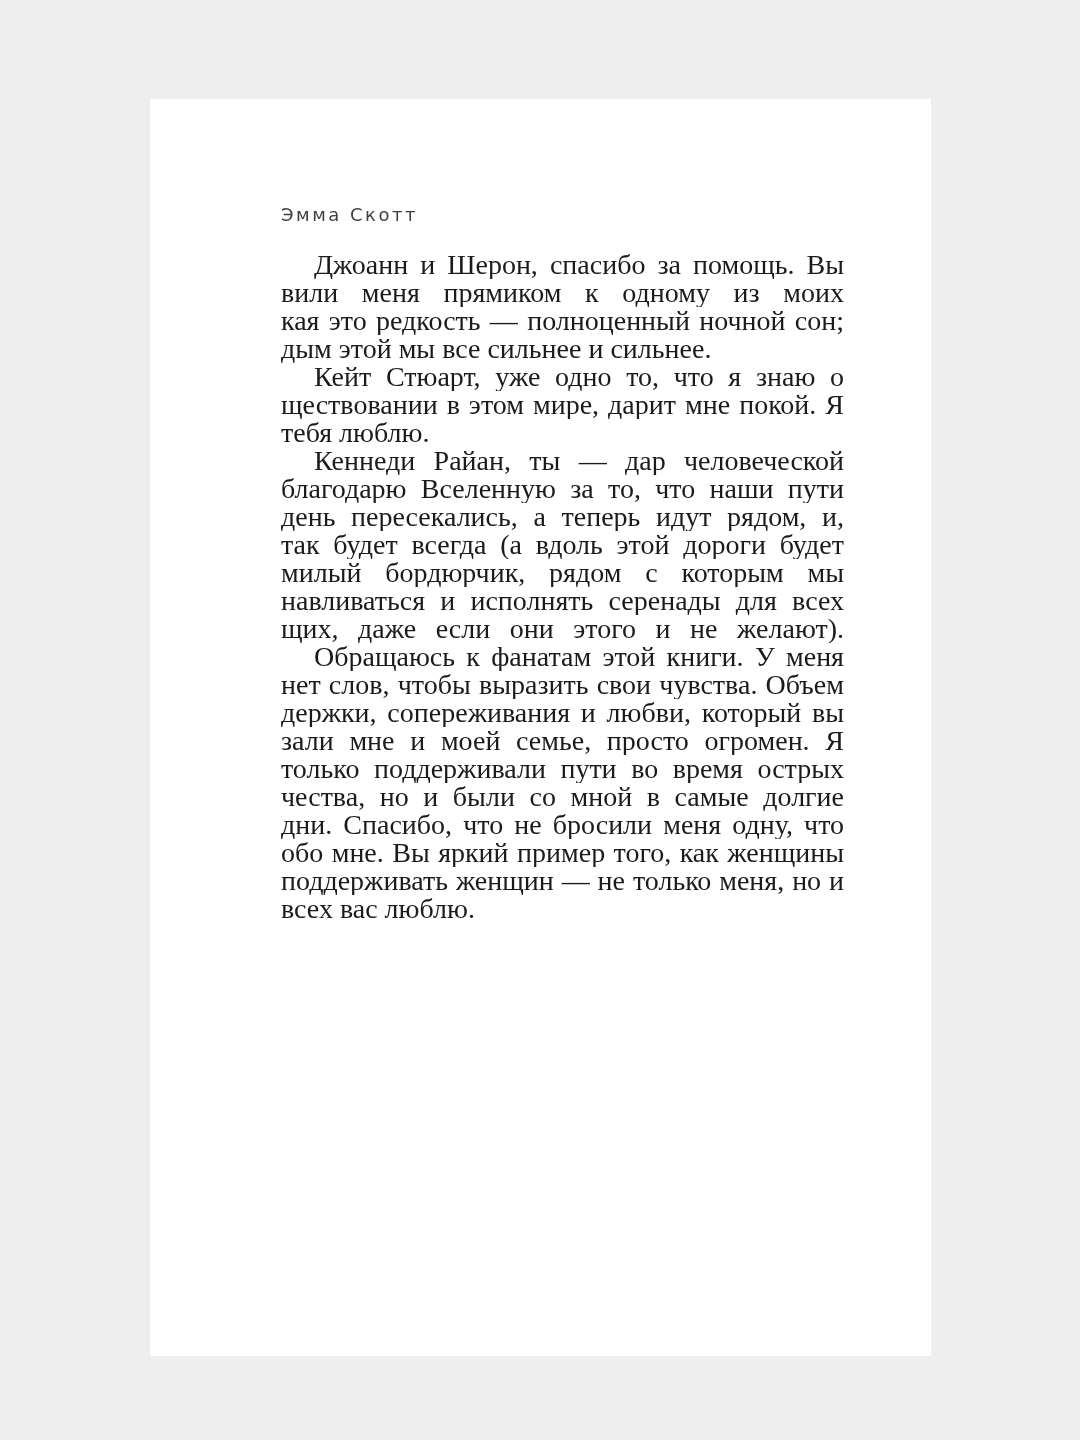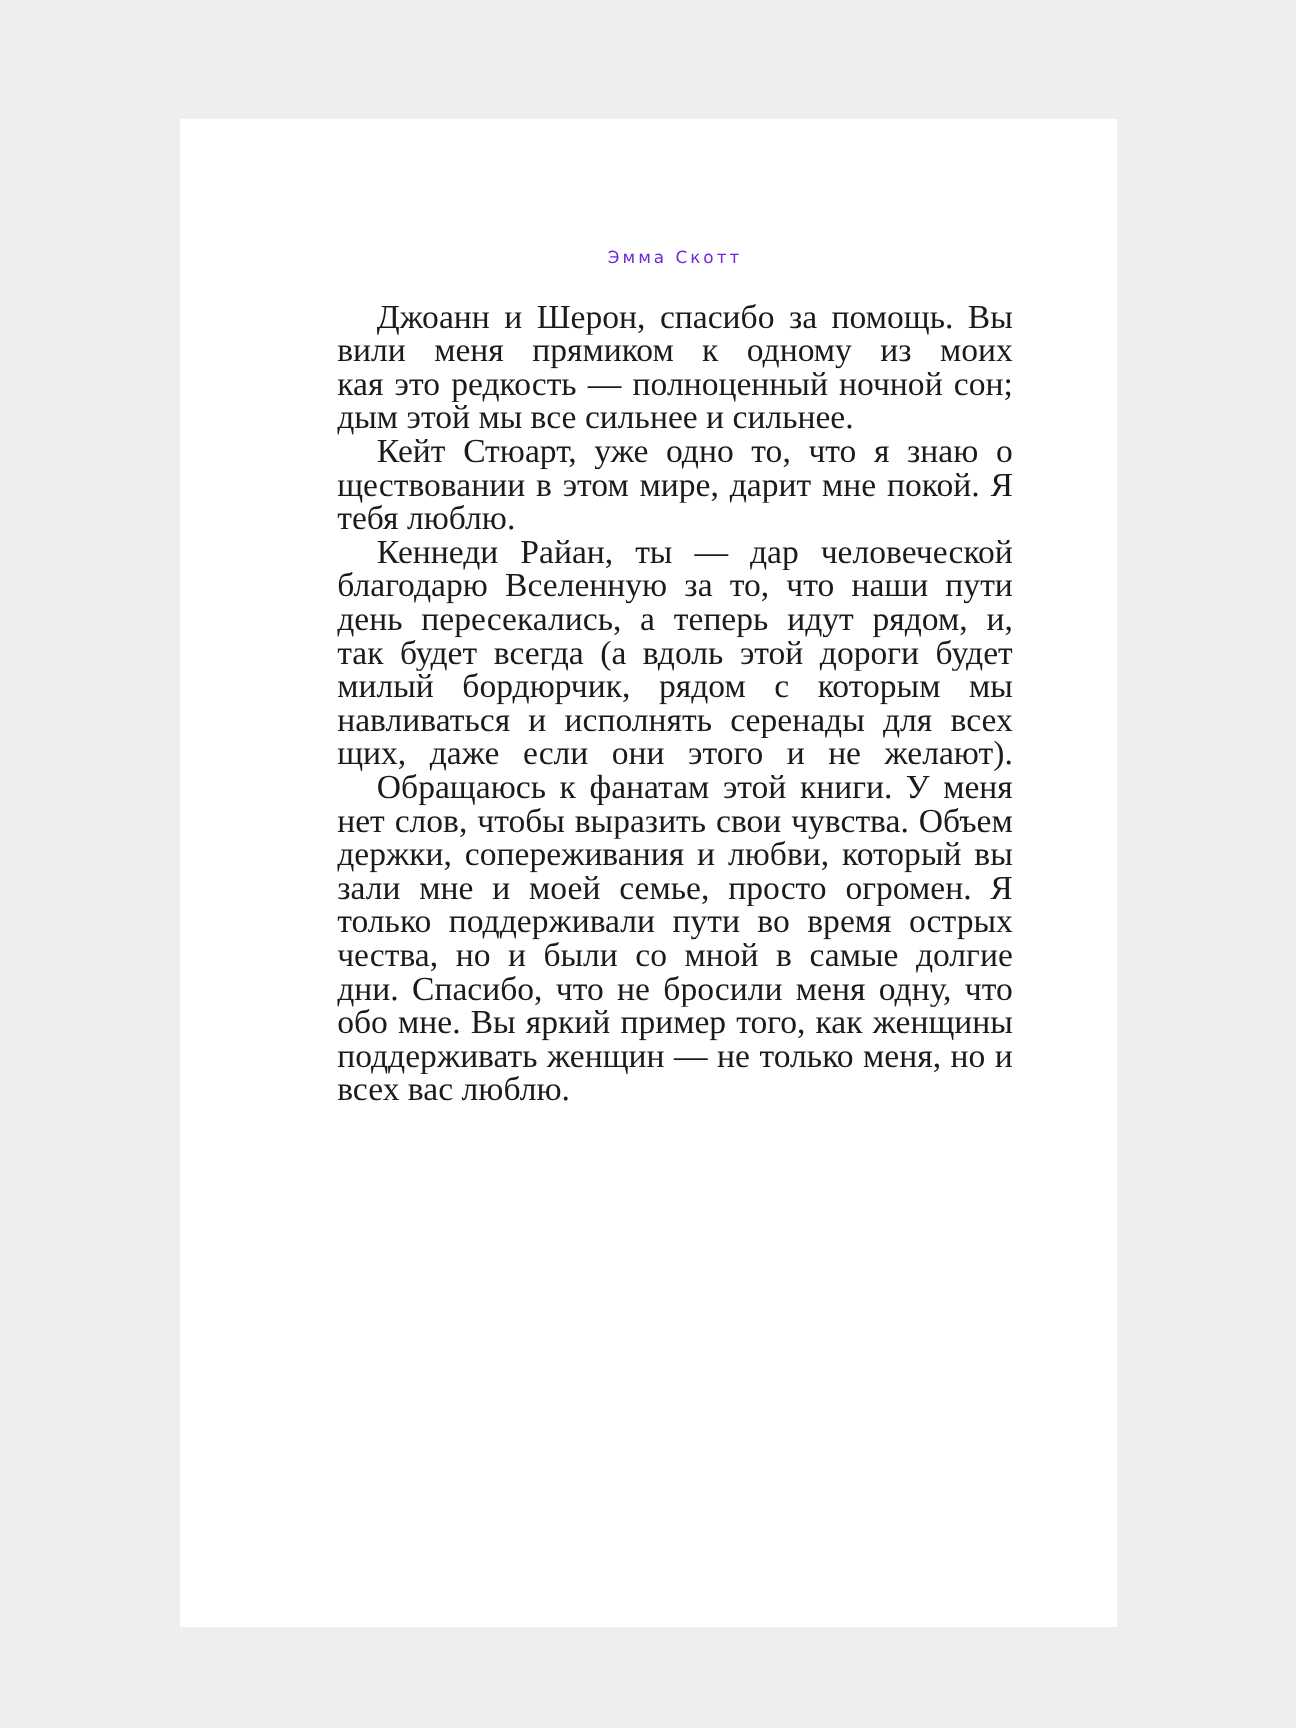--- a/index.html
+++ b/index.html
@@ -19,26 +19,26 @@
     top: 99px;
     width: 781px;
     height: 1257px;
     background: #ffffff;
   }
   .running-head {
     position: absolute;
     top: 104px;
     left: 131px;
     width: 563px;
-    text-align: center;
+    text-align: left;
     font-family: "DejaVu Sans", sans-serif;
-    font-size: 14px;
+    font-size: 18px;
     line-height: 24px;
     letter-spacing: 2.5px;
-    color: #6d28d9;
+    color: #404040;
   }
   .text-block {
     position: absolute;
     top: 152px;
     left: 131px;
     width: 563px;
     font-family: "Liberation Serif", serif;
     font-size: 28px;
     line-height: 28px;
     color: #1b1b1b;

